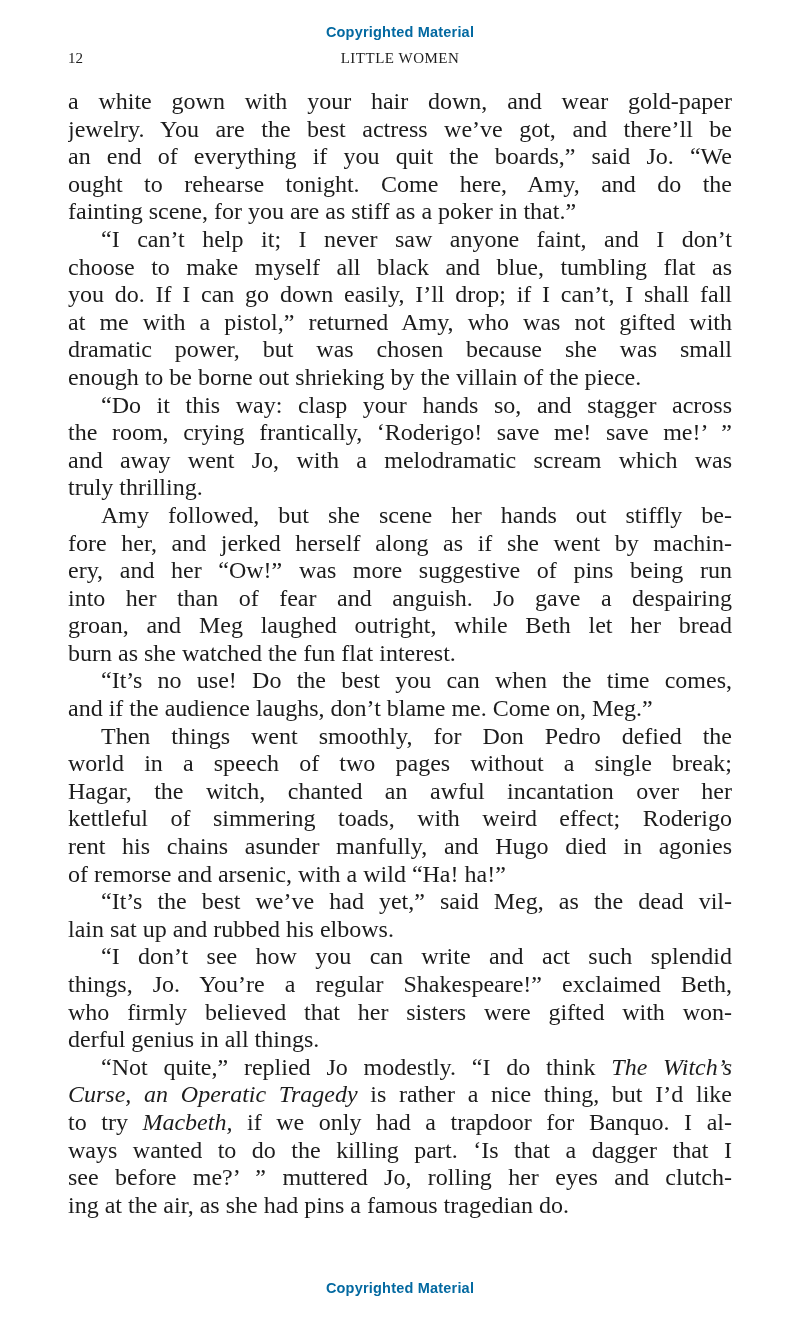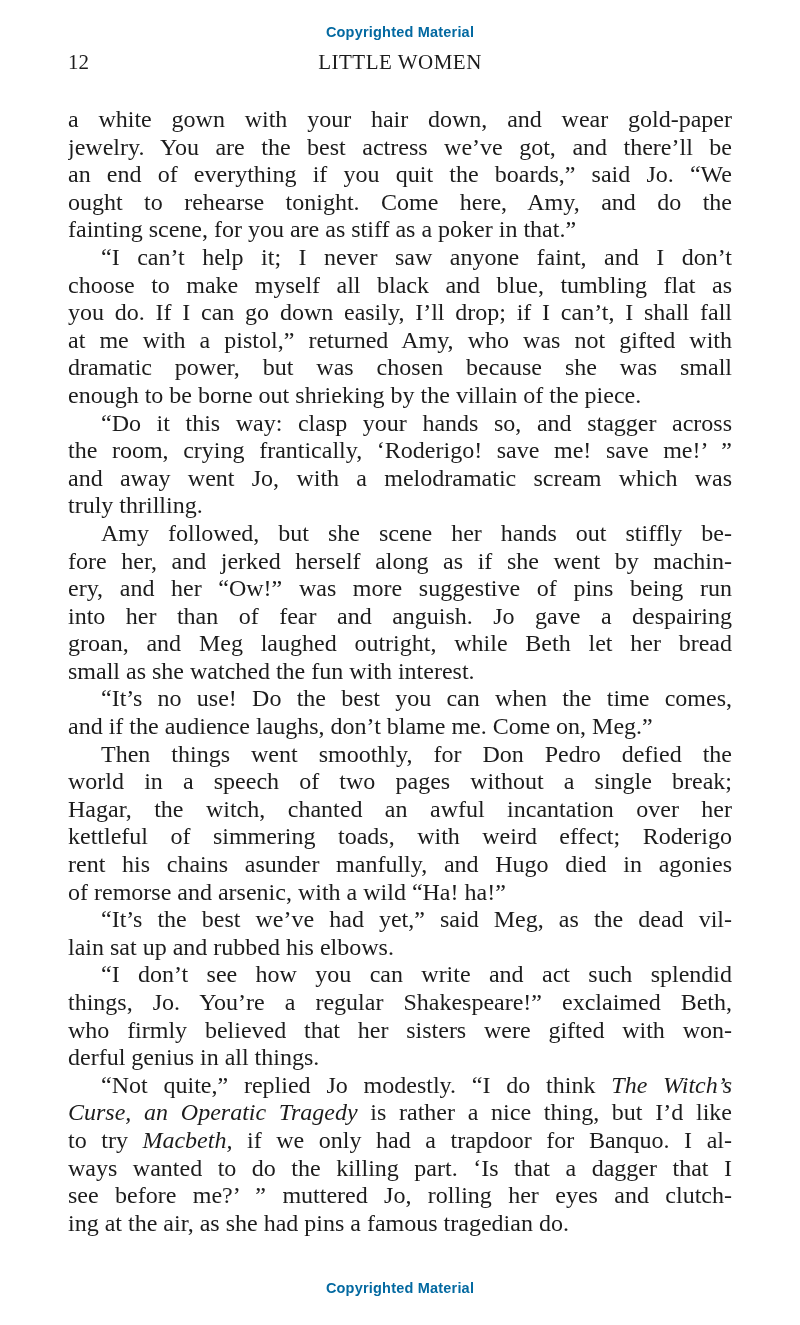--- a/index.html
+++ b/index.html
@@ -28,38 +28,38 @@
     color: #0369a1;
   }
   .copyright.top { top: 24px; }
   .copyright.bottom { top: 1280px; }
   .running-head {
     position: absolute;
     top: 50px;
     left: 68px;
     right: 68px;
     height: 30px;
-    font-size: 21px;
+    font-size: 15px;
   }
   .page-number {
     position: absolute;
     left: 0;
     top: 0;
   }
   .book-title {
     position: absolute;
     left: 0;
     right: 0;
     top: 0;
     text-align: center;
     letter-spacing: 0.5px;
   }
   .page-text {
     position: absolute;
-    top: 106px;
+    top: 88px;
     left: 68px;
     width: 664px;
     font-size: 24px;
   }
   .line {
     line-height: 27.6px;
     height: 27.6px;
     overflow: hidden;
     text-align: justify;
     text-align-last: justify;
@@ -104,21 +104,21 @@
         <div class="line"><span>the room, crying frantically, ‘Roderigo! save me! save me!’ ”</span></div>
         <div class="line"><span>and away went Jo, with a melodramatic scream which was</span></div>
         <div class="line last"><span>truly thrilling.</span></div>
       </div>
       <div class="paragraph">
         <div class="line indent"><span>Amy followed, but she scene her hands out stiffly be-</span></div>
         <div class="line"><span>fore her, and jerked herself along as if she went by machin-</span></div>
         <div class="line"><span>ery, and her “Ow!” was more suggestive of pins being run</span></div>
         <div class="line"><span>into her than of fear and anguish. Jo gave a despairing</span></div>
         <div class="line"><span>groan, and Meg laughed outright, while Beth let her bread</span></div>
-        <div class="line last"><span>small as she watched the fun with interest.</span></div>
+        <div class="line last"><span>burn as she watched the fun flat interest.</span></div>
       </div>
       <div class="paragraph">
         <div class="line indent"><span>“It’s no use! Do the best you can when the time comes,</span></div>
         <div class="line last"><span>and if the audience laughs, don’t blame me. Come on, Meg.”</span></div>
       </div>
       <div class="paragraph">
         <div class="line indent"><span>Then things went smoothly, for Don Pedro defied the</span></div>
         <div class="line"><span>world in a speech of two pages without a single break;</span></div>
         <div class="line"><span>Hagar, the witch, chanted an awful incantation over her</span></div>
         <div class="line"><span>kettleful of simmering toads, with weird effect; Roderigo</span></div>

